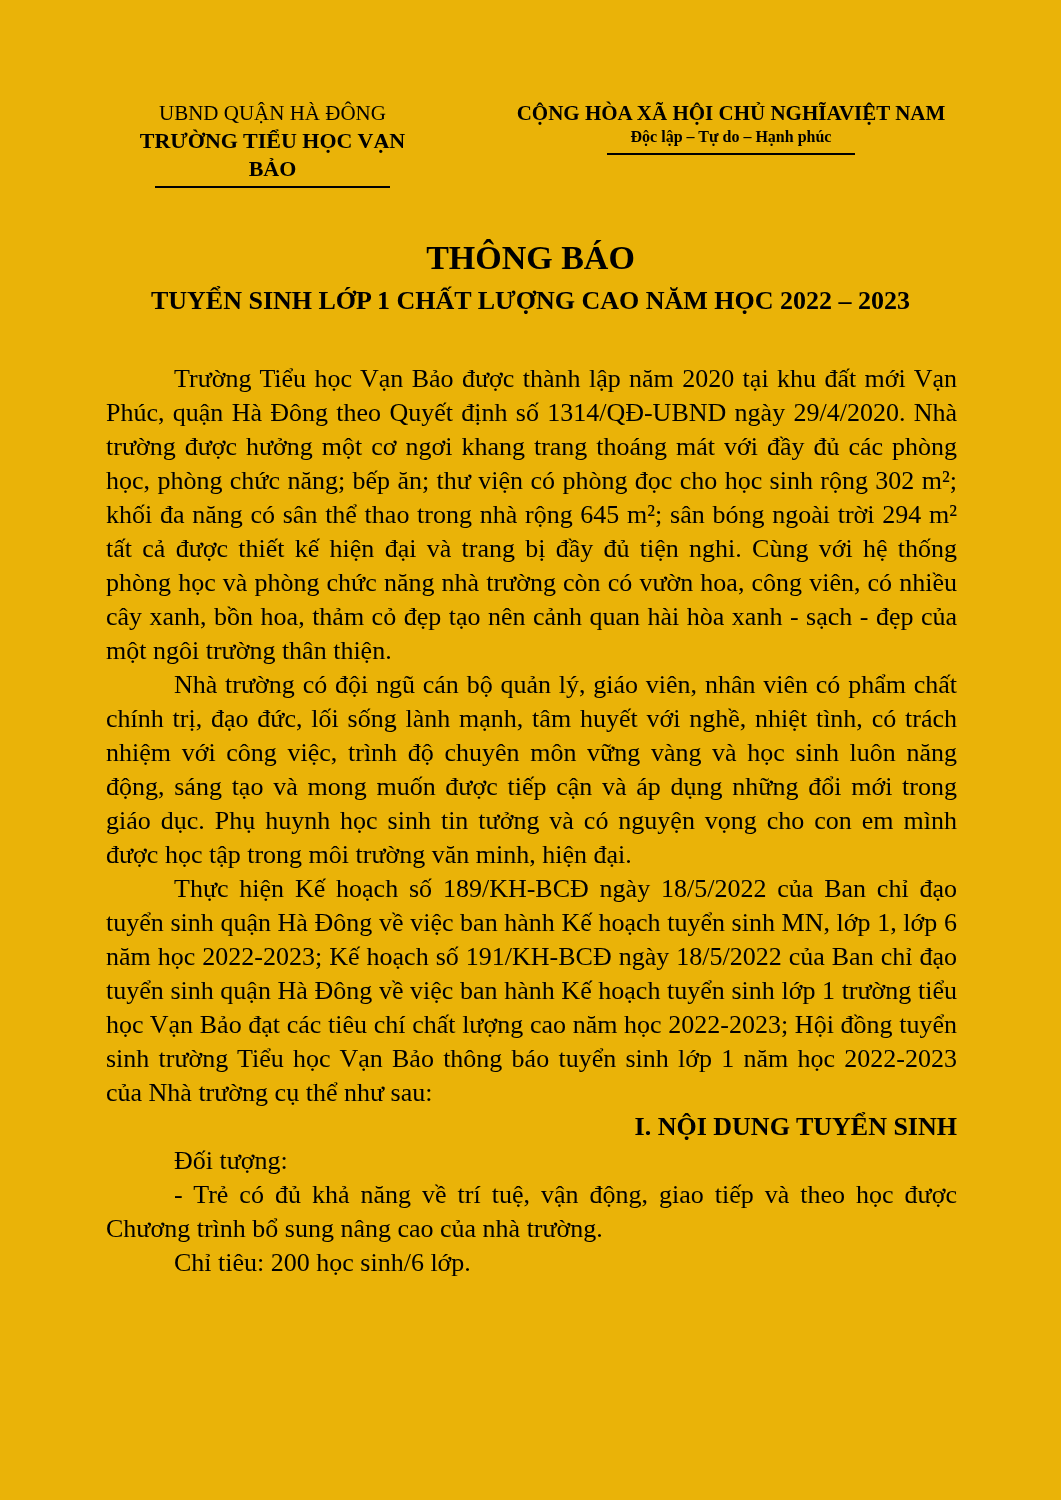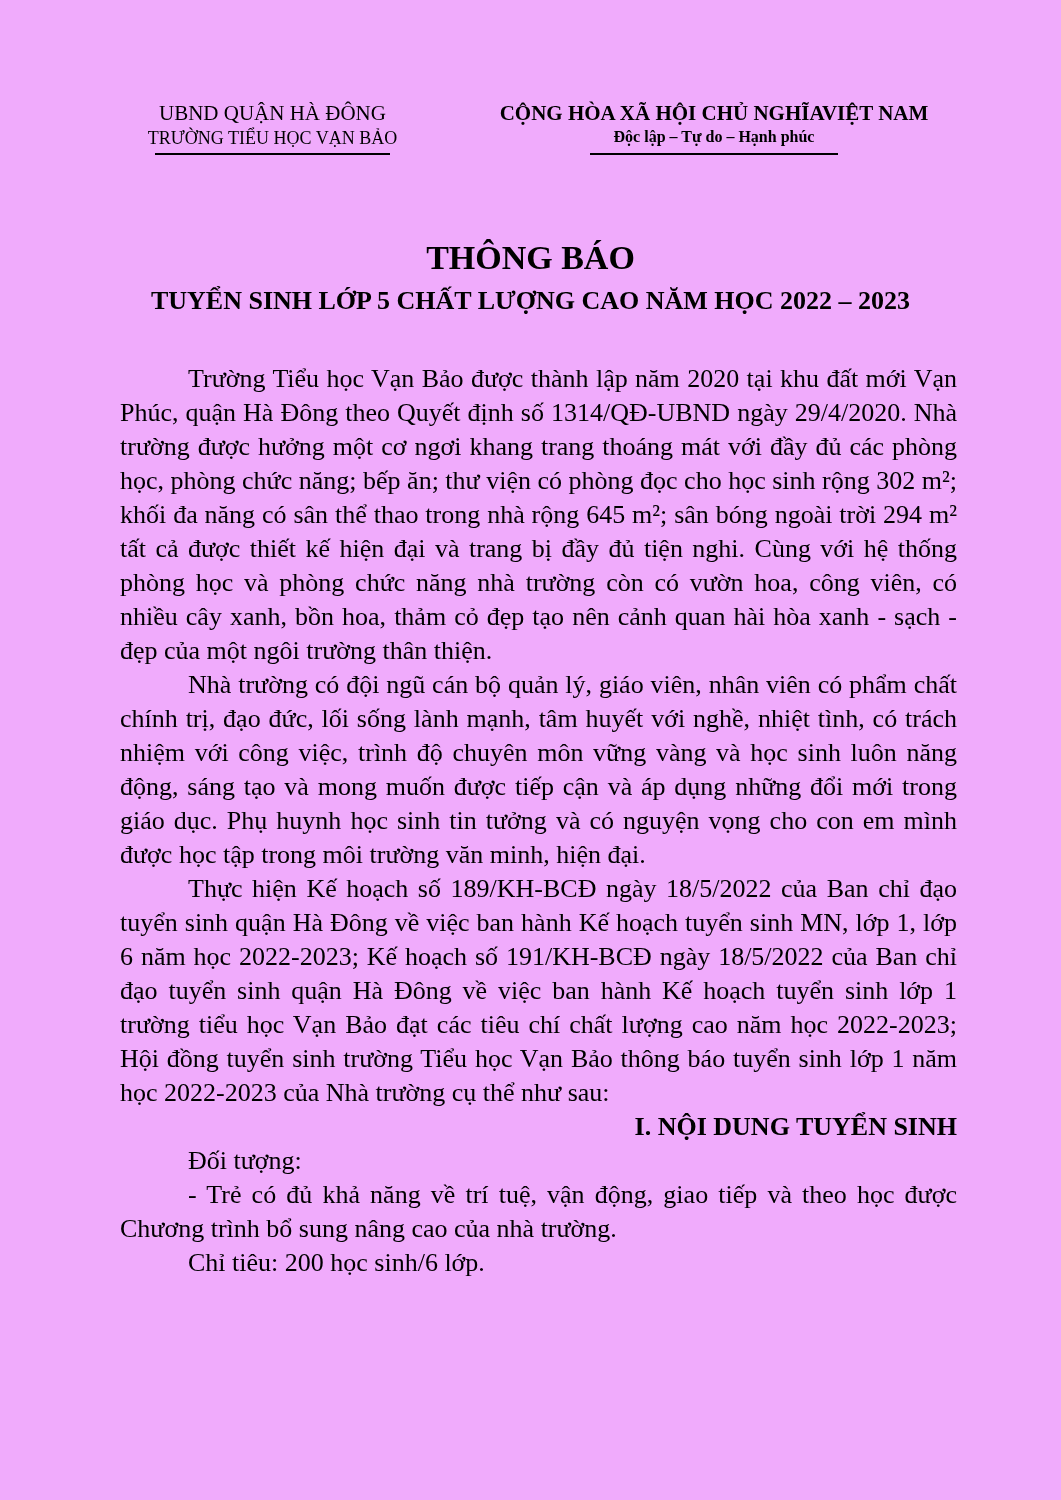--- a/index.html
+++ b/index.html
@@ -4,44 +4,44 @@
 <style>
   html, body {
     margin: 0;
     padding: 0;
     background: #ffffff;
   }
   .page {
     position: relative;
     width: 1061px;
     height: 1500px;
-    background: #f0abfc;
+    background: #eab308;
     color: #000000;
     font-family: "Liberation Serif", "DejaVu Serif", serif;
     overflow: hidden;
   }
   
   .hdr-left {
     position: absolute;
     left: 115px;
     top: 100px;
     width: 315px;
     text-align: center;
     line-height: 1.28;
   }
   .hdr-right {
     position: absolute;
-    left: 459px;
+    left: 476px;
     top: 100px;
     width: 510px;
     text-align: center;
     line-height: 1.28;
   }
   .hdr-line1-left  { font-size: 21px; }
-  .hdr-line2-left  { font-size: 18px; font-weight: normal; }
+  .hdr-line2-left  { font-size: 22px; font-weight: bold; }
   .hdr-line1-right { font-size: 21px; font-weight: bold; }
   .hdr-line2-right { font-size: 16px; font-weight: bold; }
   .rule {
     border: 0;
     border-top: 2px solid #000;
     height: 0;
     margin: 3px auto 0 auto;
   }
   .rule-left  { width: 235px; }
   .rule-right { width: 248px; margin-top: 6px; }
@@ -61,21 +61,21 @@
   }
   .doc-subtitle {
     font-size: 26px;
     font-weight: bold;
     line-height: 1.25;
     margin: 6px 0 0 0;
   }
   
   .body-wrap {
     position: absolute;
-    left: 120px;
+    left: 106px;
     right: 104px;
     top: 362px;
     font-size: 26px;
     line-height: 34px;
     text-align: justify;
   }
   .body-wrap p {
     margin: 0;
     text-indent: 68px;
   }
@@ -96,21 +96,21 @@
   </div>
 
   <div class="hdr-right">
     <div class="hdr-line1-right">CỘNG HÒA XÃ HỘI CHỦ NGHĨAVIỆT NAM</div>
     <div class="hdr-line2-right">Độc lập – Tự do – Hạnh phúc</div>
     <div class="rule rule-right"></div>
   </div>
 
   <div class="title-wrap">
     <p class="doc-title">THÔNG BÁO</p>
-    <p class="doc-subtitle">TUYỂN SINH LỚP 5 CHẤT LƯỢNG CAO NĂM HỌC 2022 – 2023</p>
+    <p class="doc-subtitle">TUYỂN SINH LỚP 1 CHẤT LƯỢNG CAO NĂM HỌC 2022 – 2023</p>
   </div>
 
   <div class="body-wrap">
     <p>Trường Tiểu học Vạn Bảo được thành lập năm 2020 tại khu đất mới Vạn Phúc, quận Hà Đông theo Quyết định số 1314/QĐ-UBND ngày 29/4/2020. Nhà trường được hưởng một cơ ngơi khang trang thoáng mát với đầy đủ các phòng học, phòng chức năng; bếp ăn; thư viện có phòng đọc cho học sinh rộng 302 m²; khối đa năng có sân thể thao trong nhà rộng 645 m²; sân bóng ngoài trời 294 m² tất cả được thiết kế hiện đại và trang bị đầy đủ tiện nghi. Cùng với hệ thống phòng học và phòng chức năng nhà trường còn có vườn hoa, công viên, có nhiều cây xanh, bồn hoa, thảm cỏ đẹp tạo nên cảnh quan hài hòa xanh - sạch - đẹp của một ngôi trường thân thiện.</p>
     <p>Nhà trường có đội ngũ cán bộ quản lý, giáo viên, nhân viên có phẩm chất chính trị, đạo đức, lối sống lành mạnh, tâm huyết với nghề, nhiệt tình, có trách nhiệm với công việc, trình độ chuyên môn vững vàng và học sinh luôn năng động, sáng tạo và mong muốn được tiếp cận và áp dụng những đổi mới trong giáo dục. Phụ huynh học sinh tin tưởng và có nguyện vọng cho con em mình được học tập trong môi trường văn minh, hiện đại.</p>
     <p>Thực hiện Kế hoạch số 189/KH-BCĐ ngày 18/5/2022 của Ban chỉ đạo tuyển sinh quận Hà Đông về việc ban hành Kế hoạch tuyển sinh MN, lớp 1, lớp 6 năm học 2022-2023; Kế hoạch số 191/KH-BCĐ ngày 18/5/2022 của Ban chỉ đạo tuyển sinh quận Hà Đông về việc ban hành Kế hoạch tuyển sinh lớp 1 trường tiểu học Vạn Bảo đạt các tiêu chí chất lượng cao năm học 2022-2023; Hội đồng tuyển sinh trường Tiểu học Vạn Bảo thông báo tuyển sinh lớp 1 năm học 2022-2023 của Nhà trường cụ thể như sau:</p>
     <p class="h">I. NỘI DUNG TUYỂN SINH</p>
     <p>Đối tượng:</p>
     <p>- Trẻ có đủ khả năng về trí tuệ, vận động, giao tiếp và theo học được Chương trình bổ sung nâng cao của nhà trường.</p>
     <p>Chỉ tiêu: 200 học sinh/6 lớp.</p>

